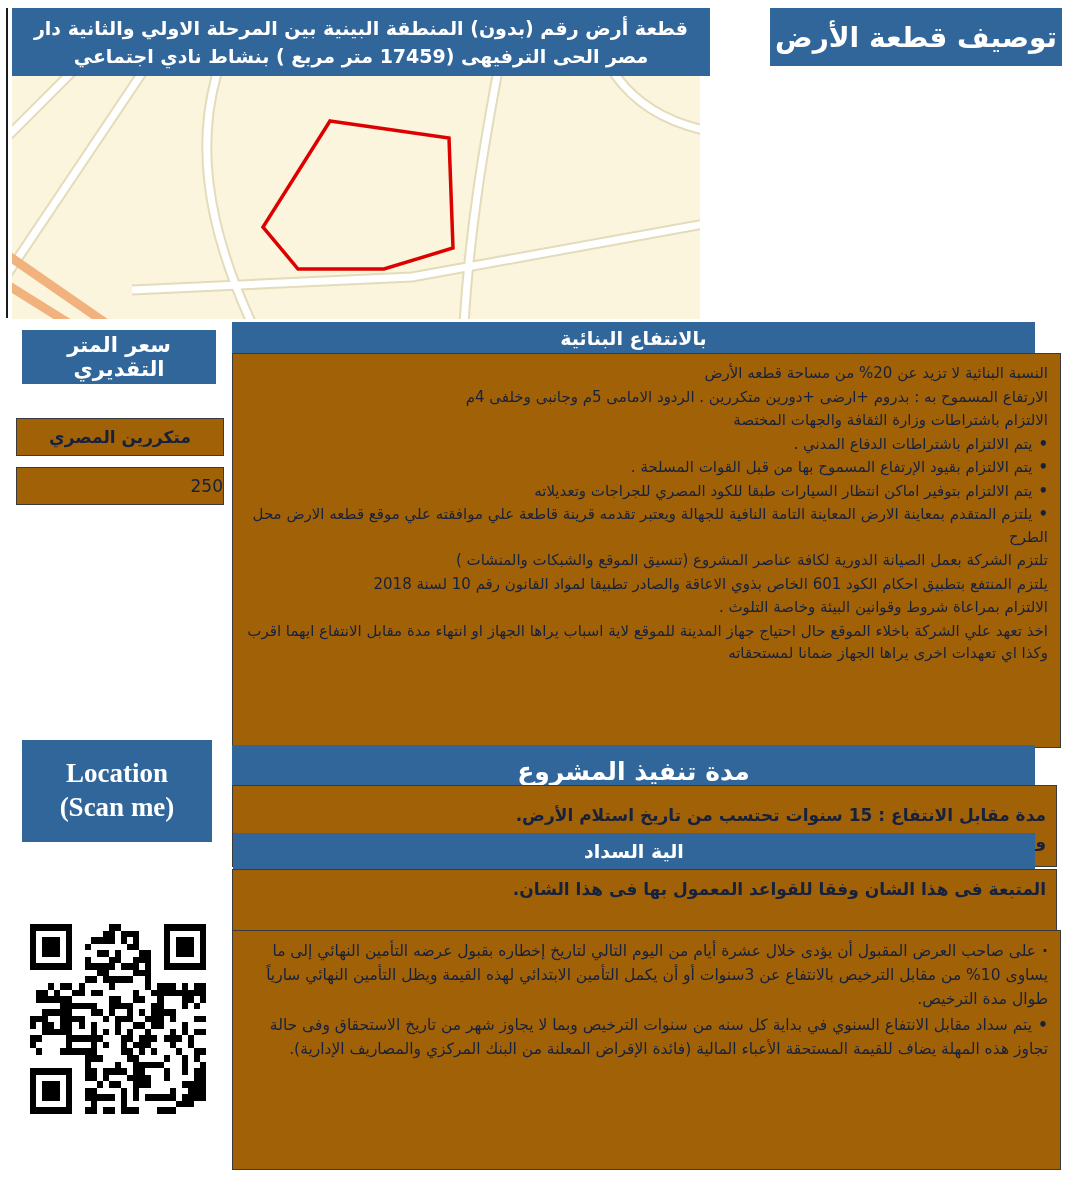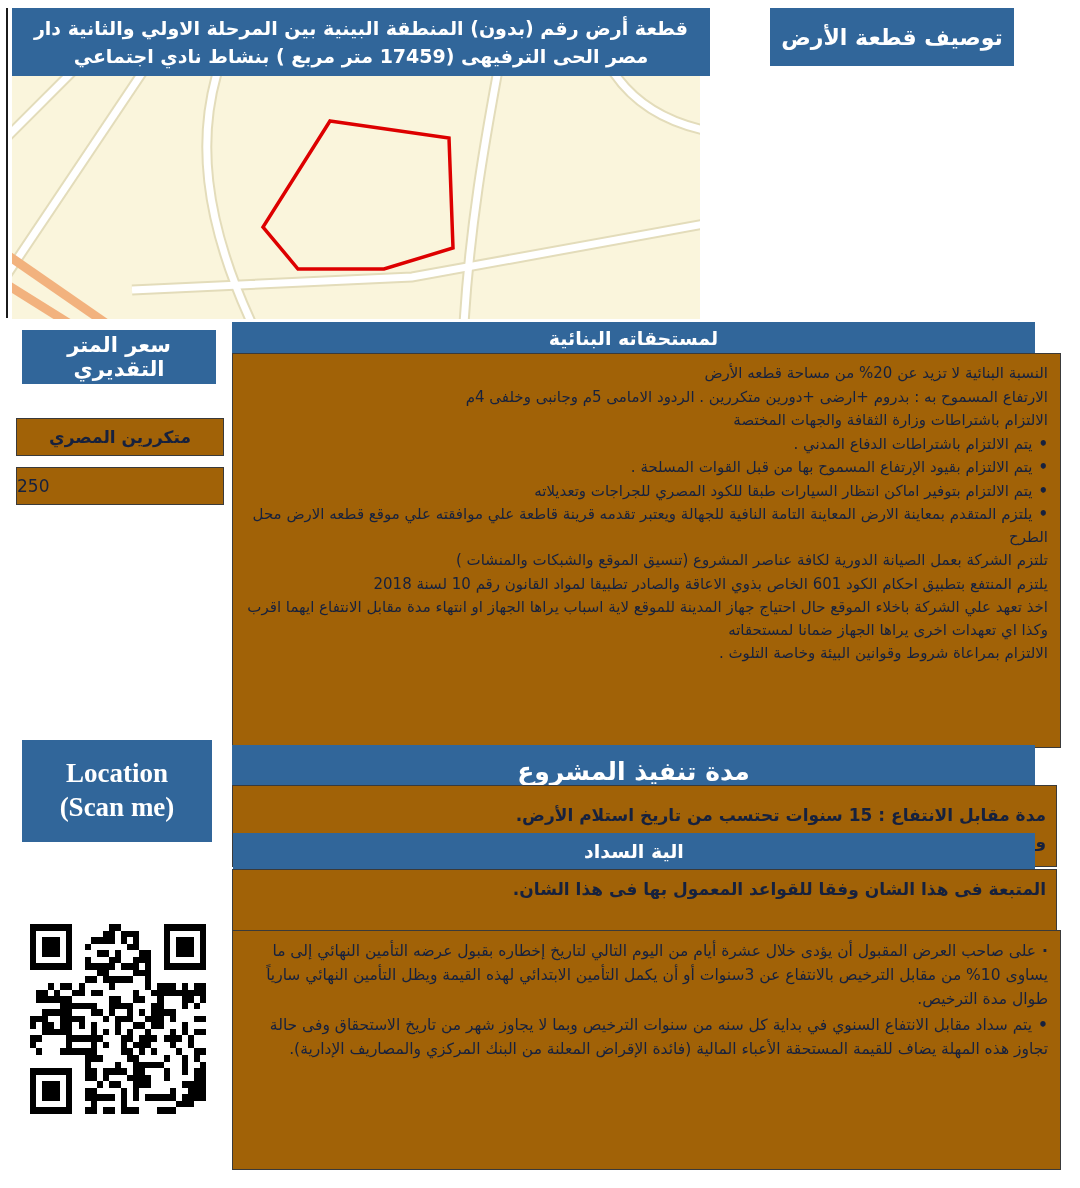--- a/index.html
+++ b/index.html
@@ -9,29 +9,29 @@
   }
   .bluebox{
     position:absolute;background:var(--accent,#31669A);color:#fff;
     display:flex;align-items:center;justify-content:center;text-align:center;
     font-weight:bold;
   }
   .outlined{position:absolute;background:#a16207;border:1px solid #3a3a3a;}
   .rtl{direction:rtl;text-align:right;}
   .left-rule{position:absolute;left:6px;top:8px;width:2px;height:310px;background:#1b1b1b;}
 
-  .hdr-title{left:770px;top:8px;width:244px;height:58px;font-size:22px;}
+  .hdr-title{left:770px;top:8px;width:292px;height:58px;font-size:28px;}
   .hdr-desc{left:12px;top:8px;width:678px;height:64px;font-size:19px;line-height:1.5;padding:2px 10px;direction:rtl;}
 
   .map-wrap{position:absolute;left:12px;top:76px;width:688px;height:242px;}
   .map-wrap svg{display:block;}
 
   .price-title{left:22px;top:330px;width:194px;height:54px;font-size:21px;direction:rtl;}
   .currency-box{left:16px;top:418px;width:206px;height:36px;display:flex;align-items:center;justify-content:center;font-size:17px;font-weight:bold;direction:rtl;}
-  .value-box{left:16px;top:467px;width:206px;height:36px;display:flex;align-items:center;justify-content:flex-start;font-size:17px;}
+  .value-box{left:16px;top:467px;width:206px;height:36px;display:flex;align-items:center;justify-content:flex-end;font-size:17px;}
 
   .bld-header{left:232px;top:322px;width:803px;height:31px;font-size:19px;}
   .bld-body{left:232px;top:353px;width:803px;height:377px;font-size:15px;line-height:1.5;padding:8px 12px;overflow:hidden;}
   .req-item{margin-bottom:1px;}
   .marker{margin-left:6px;font-weight:bold;}
   .marker:empty{display:none;}
 
   .loc-box{left:22px;top:740px;width:190px;height:102px;font-family:"Liberation Serif",serif;font-size:27px;line-height:1.25;}
   .qr{position:absolute;left:30px;top:924px;width:176px;height:190px;background:#fff;}
 
@@ -88,21 +88,21 @@
     <span>سعر المتر التقديري</span>
   </div>
   <div class="outlined currency-box">
     <span>متكررين المصري</span>
   </div>
   <div class="outlined value-box">
     <span>250</span>
   </div>
 
   <div class="bluebox bld-header">
-    <span>لمستحقاته البنائية</span>
+    <span>بالانتفاع البنائية</span>
   </div>
   <div class="outlined rtl bld-body">
 
       <div class="req-item"><span>النسبة البنائية لا تزيد عن 20% من مساحة قطعه الأرض</span></div>
 
       <div class="req-item"><span>الارتفاع المسموح به :  بدروم +ارضى +دورين متكررين   .  الردود الامامى  5م وجانبى وخلفى 4م</span></div>
 
       <div class="req-item"><span>الالتزام باشتراطات وزارة الثقافة والجهات المختصة</span></div>
 
       <div class="req-item"><span class="marker">•</span><span>يتم الالتزام باشتراطات الدفاع المدني .</span></div>
@@ -111,23 +111,23 @@
 
 
       <div class="req-item"><span class="marker">•</span><span>يتم الالتزام بتوفير اماكن انتظار السيارات طبقا للكود المصري للجراجات وتعديلاته</span></div>
 
       <div class="req-item"><span class="marker">•</span><span>يلتزم المتقدم بمعاينة الارض المعاينة التامة النافية للجهالة ويعتبر تقدمه قرينة قاطعة علي موافقته علي موقع قطعه الارض محل الطرح</span></div>
 
       <div class="req-item"><span>تلتزم الشركة بعمل الصيانة الدورية لكافة عناصر المشروع (تنسيق الموقع والشبكات والمنشات )</span></div>
 
       <div class="req-item"><span>يلتزم المنتفع بتطبيق احكام الكود 601 الخاص بذوي الاعاقة والصادر تطبيقا لمواد القانون رقم 10 لسنة 2018</span></div>
 
+      <div class="req-item"><span>الالتزام بمراعاة شروط وقوانين البيئة وخاصة التلوث .</span></div>
+
       <div class="req-item"><span>اخذ تعهد علي الشركة باخلاء الموقع حال احتياج جهاز المدينة للموقع لاية اسباب يراها الجهاز او انتهاء مدة مقابل الانتفاع ايهما اقرب وكذا اي تعهدات اخرى يراها الجهاز ضمانا لمستحقاته</span></div>
-
-      <div class="req-item"><span>الالتزام بمراعاة شروط وقوانين البيئة وخاصة التلوث .</span></div>
     </div>
 
   <div class="bluebox loc-box">
     <div>
       <div>Location</div>
       <div>(Scan me)</div>
     </div>
   </div>
   <div class="qr"><svg viewBox="0 0 174 174" width="100%" height="100%" preserveAspectRatio="none" fill="#000" shape-rendering="crispEdges">
         <rect x="78" y="0" width="6" height="6"></rect>

